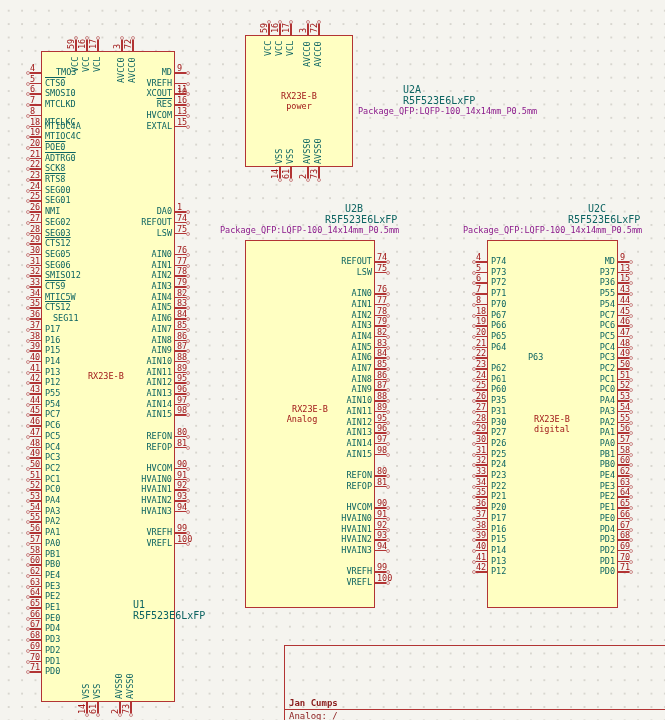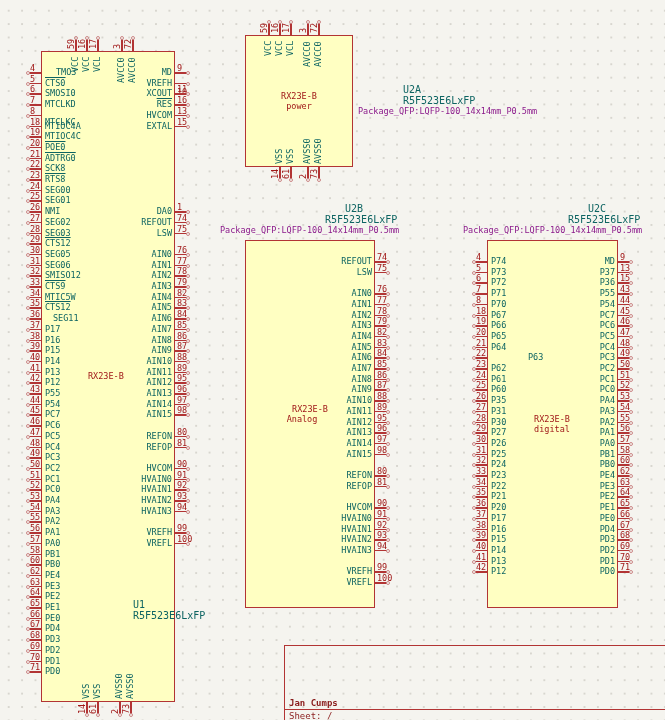--- a/index.html
+++ b/index.html
@@ -845,13 +845,13 @@
     <div class="pn r" style="right: 50px; top: 555.6px;">PD1</div>
     <div class="pin" style="left: 618px; top: 571.3px; width: 12px;"></div>
     <div class="dot" style="left: 629px; top: 570.3px;"></div>
     <div class="num" style="left: 620px; top: 563.3px;">71</div>
     <div class="pn r" style="right: 50px; top: 566.3px;">PD0</div>
   </div>
 
 <div class="tb" style="left:284px;top:645px;width:400px;height:90px;"></div>
 <div class="tb" style="left:284px;top:709px;width:400px;height:1.5px;border-width:1.5px 0 0 0;"></div>
 <div class="tbtxt" style="left:289px;top:698px;">Jan Cumps</div>
-<div class="tbtxt2" style="left:289px;top:711px;">Sheet: /</div>
+<div class="tbtxt2" style="left:289px;top:711px;">Analog: /</div>
 
 </body></html>

